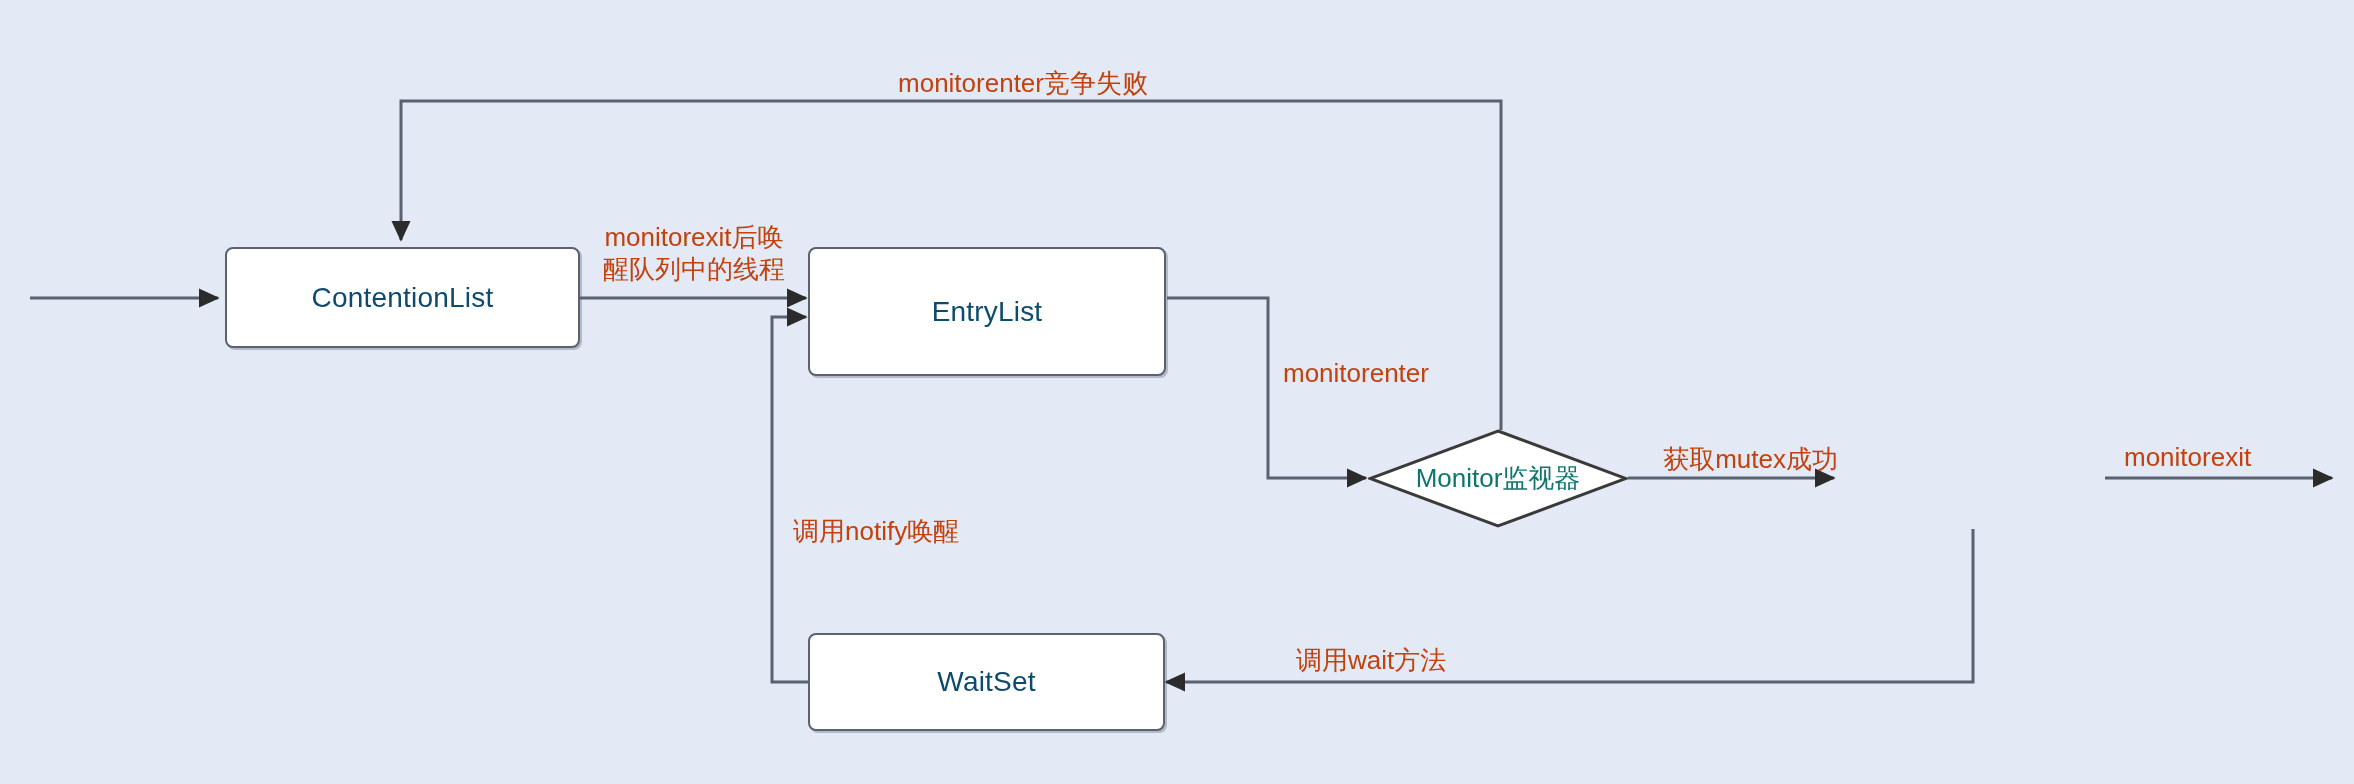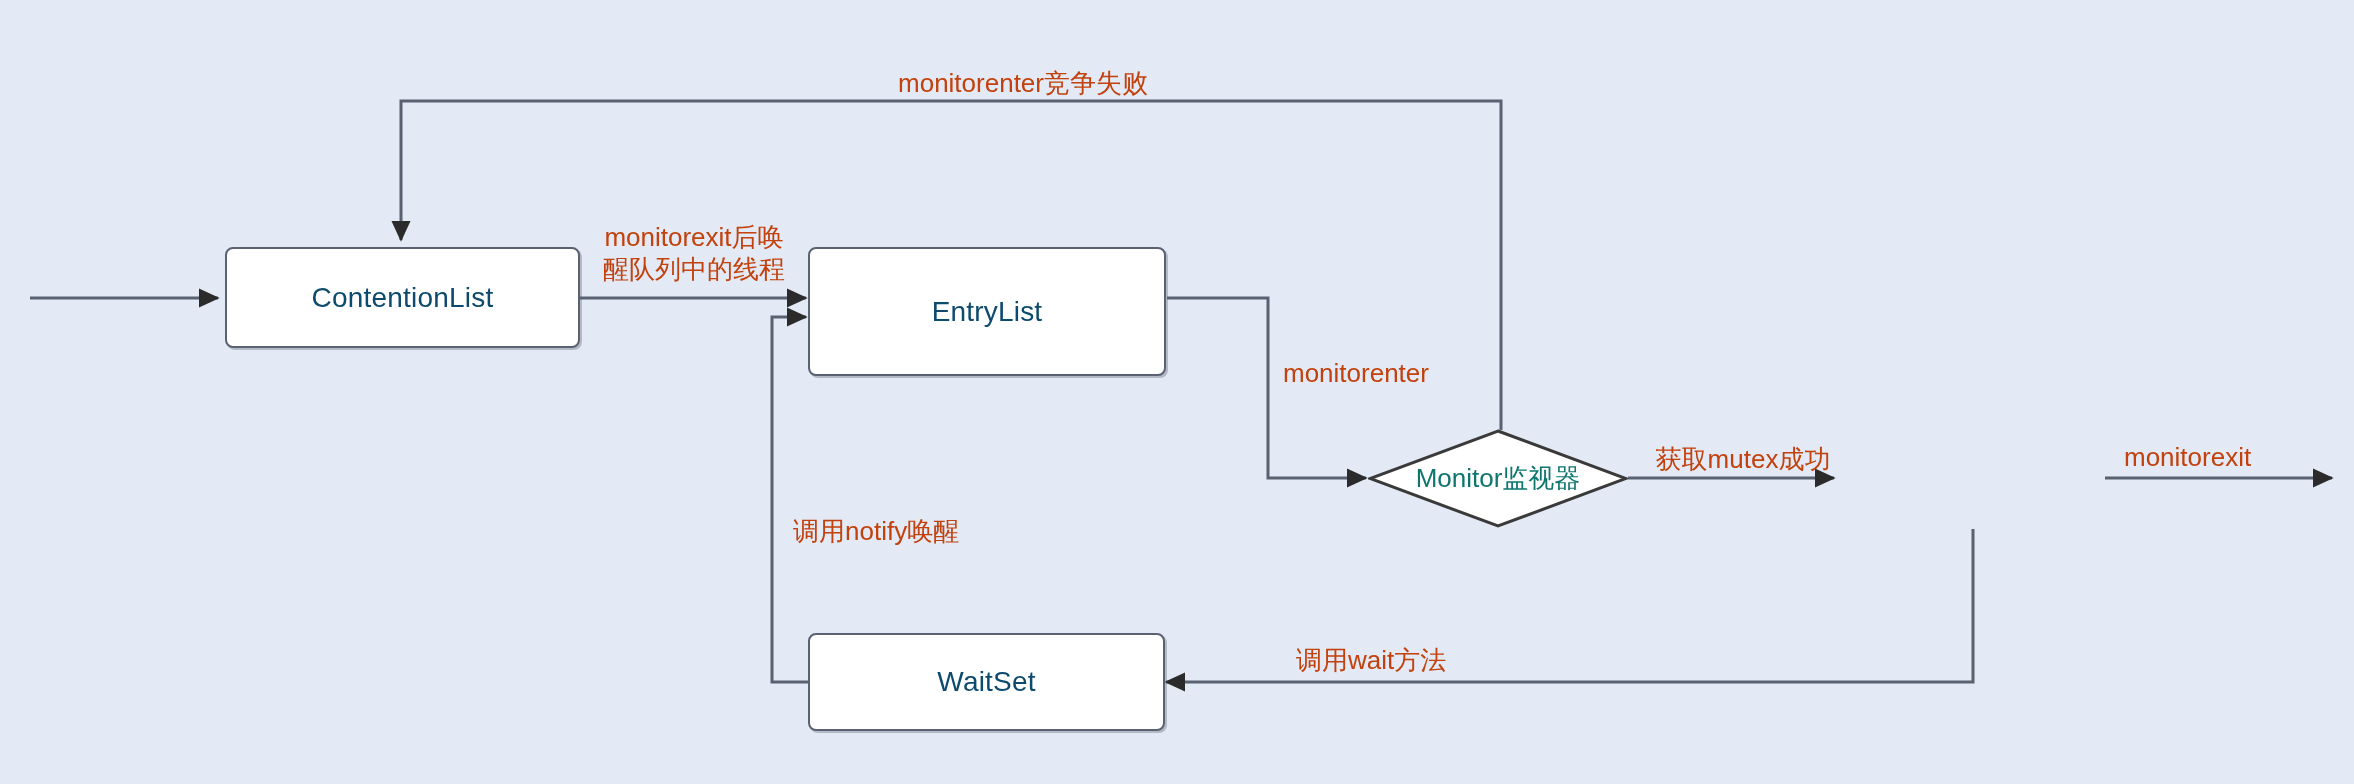--- a/index.html
+++ b/index.html
@@ -129,21 +129,21 @@
     <span class="node-label">WaitSet</span>
   </div>
 
   <div class="edge-label" style="left:888px; top:68px; width:270px;">monitorenter竞争失败</div>
 
   <div class="edge-label" style="left:583px; top:222px; width:222px;">monitorexit后唤</div>
   <div class="edge-label" style="left:583px; top:254px; width:222px;">醒队列中的线程</div>
 
   <div class="edge-label" style="left:1283px; top:358px; width:160px; text-align:left;">monitorenter</div>
 
-  <div class="edge-label" style="left:1648px; top:444px; width:190px; text-align:center;">获取mutex成功</div>
+  <div class="edge-label" style="left:1648px; top:444px; width:190px; text-align:right;">获取mutex成功</div>
 
   <div class="edge-label" style="left:2124px; top:442px; width:170px; text-align:left;">monitorexit</div>
 
   <div class="edge-label" style="left:1288px; top:645px; width:160px; text-align:left;margin-left:8px;">调用wait方法</div>
 
   <div class="edge-label" style="left:793px; top:490px; width:180px; text-align:left;margin-top:26px;">调用notify唤醒</div>
 
 </div>
 
 </body></html>

